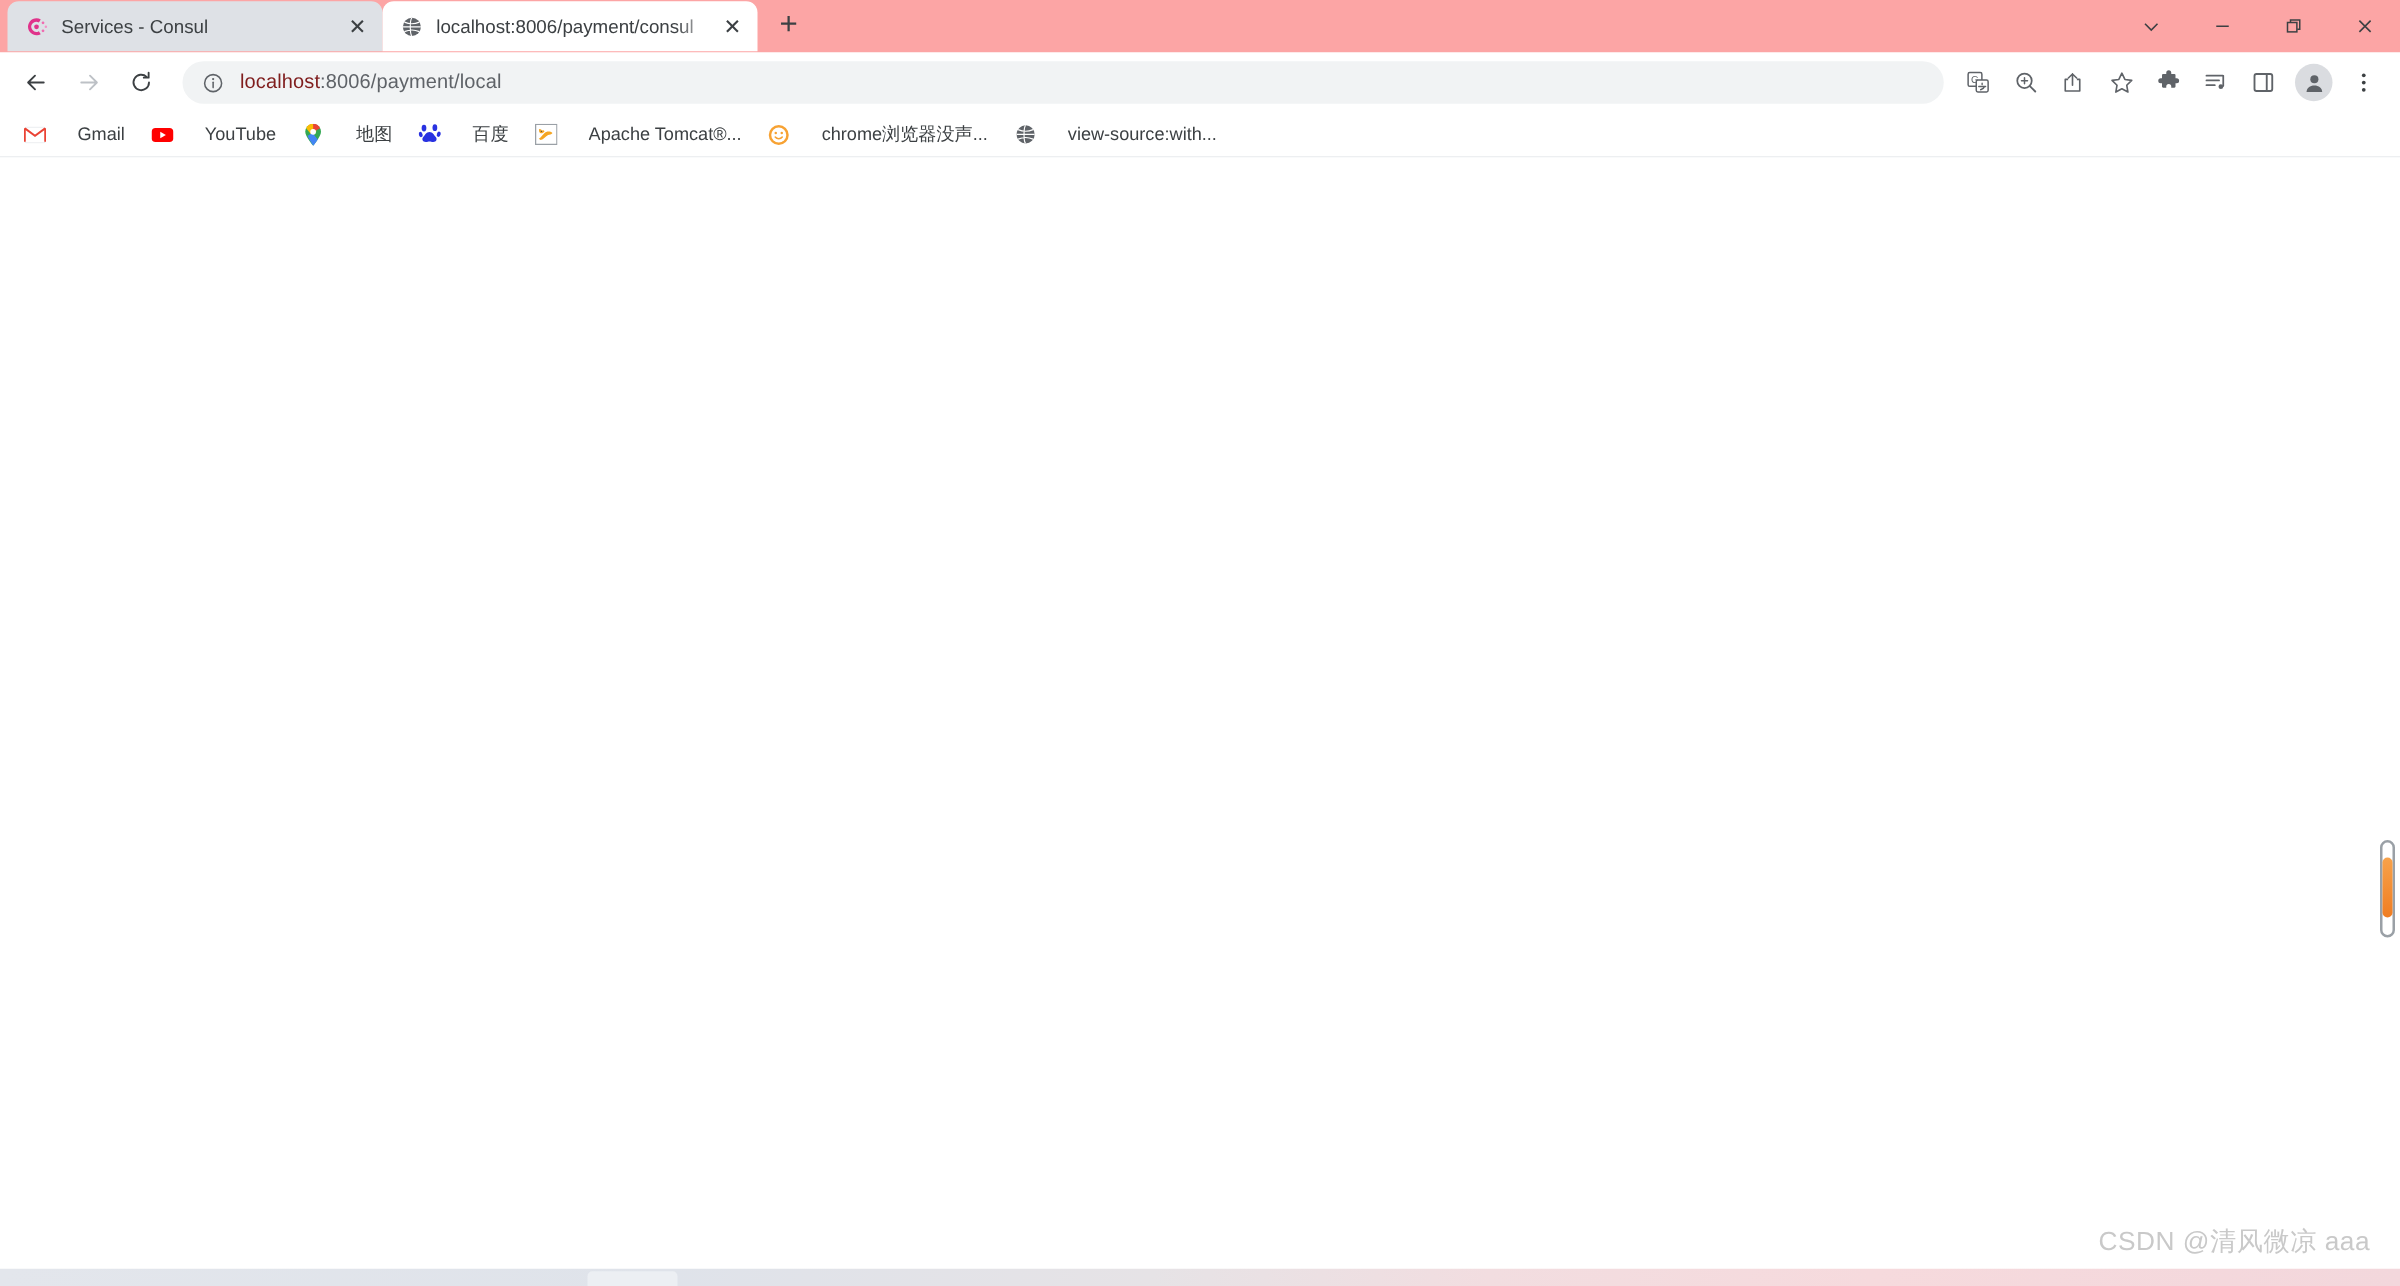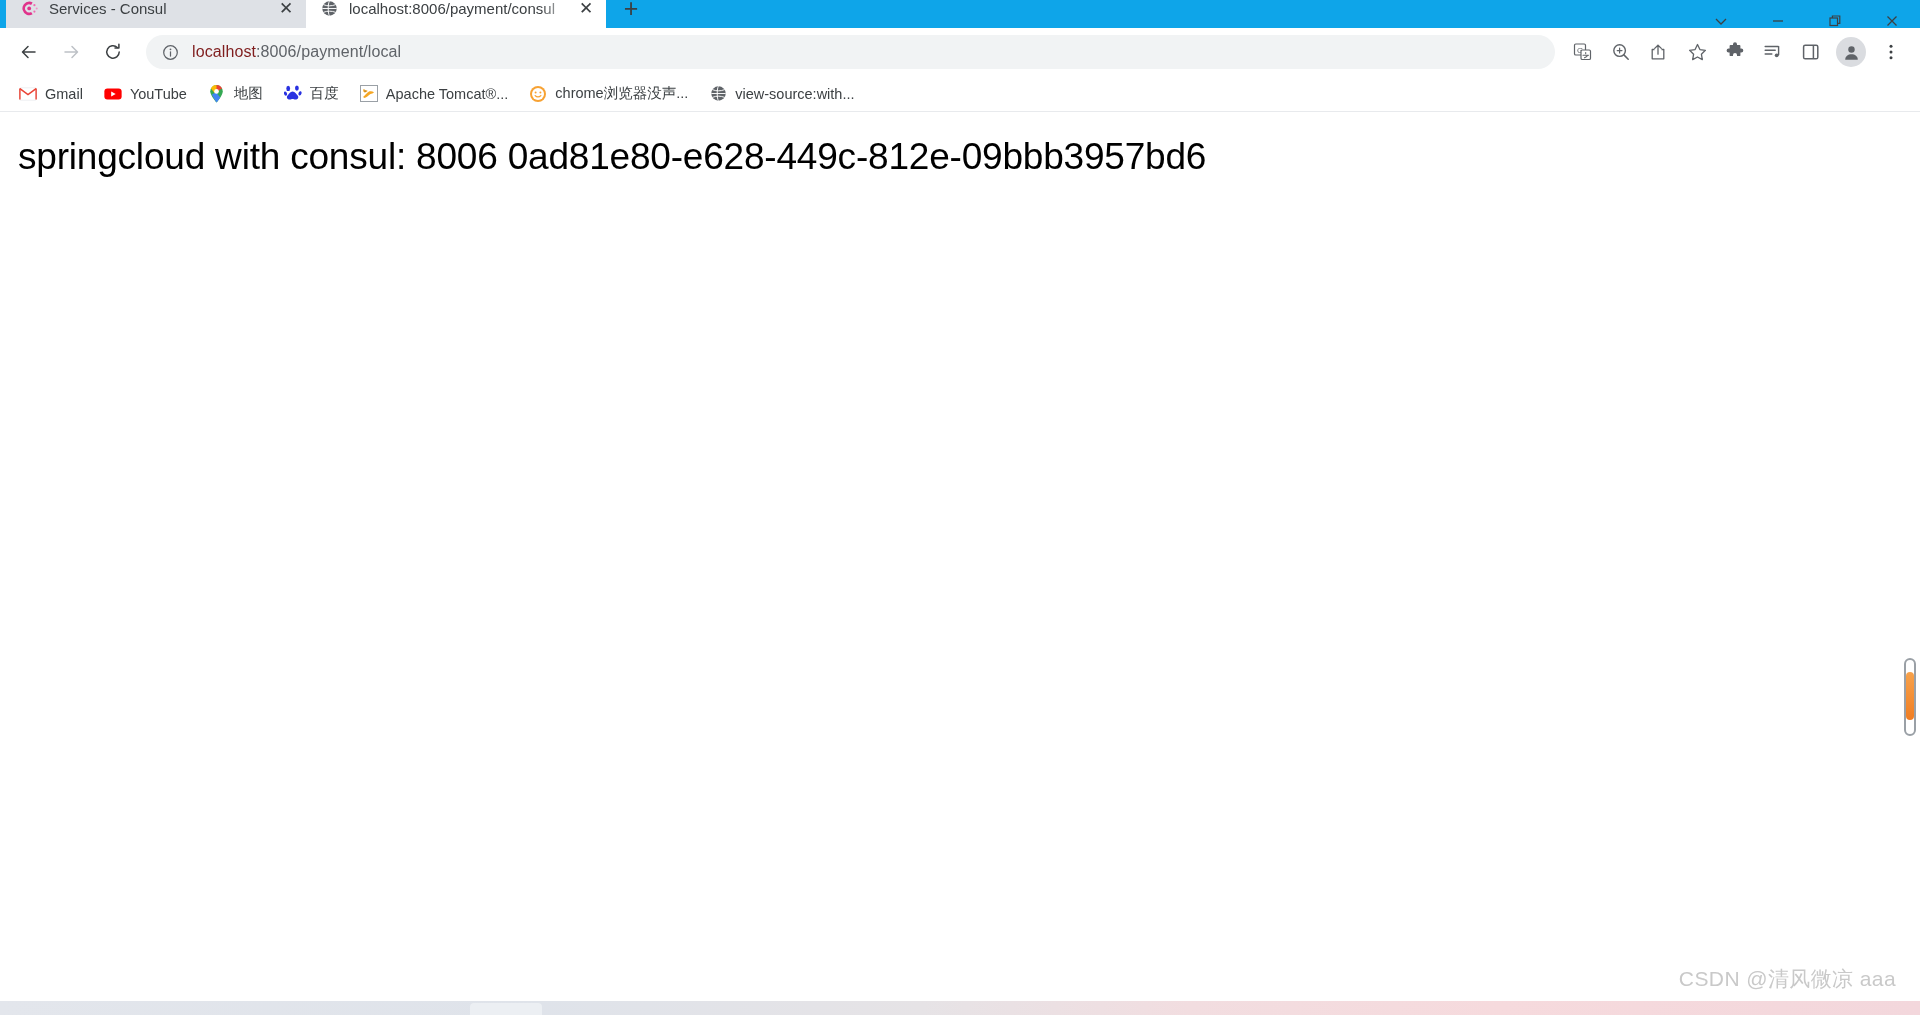--- a/index.html
+++ b/index.html
@@ -5,24 +5,24 @@
   * { box-sizing: border-box; margin: 0; padding: 0; }
   html, body {
     width: 1920px; height: 1029px;
     overflow: hidden;
     font-family: "Liberation Sans", sans-serif;
     background: #ffffff;
   }
 
   
   #tab-strip {
-    height: 28px;
-    background: #0ea5e9;
-    display: flex;
-    align-items: flex-end;
+    height: 42px;
+    background: #fca5a5;
+    display: flex;
+    align-items: center;
     position: relative;
     padding-left: 6px;
   }
   .tab {
     height: 40px;
     display: flex;
     align-items: center;
     border-radius: 9px 9px 0 0;
     position: relative;
     padding: 0 8px 0 14px;
@@ -160,20 +160,21 @@
   }
   .bm {
     display: flex;
     align-items: center;
     height: 28px;
     padding: 0 9px;
     border-radius: 4px;
     margin-right: 3px;
     cursor: pointer;
     max-width: 220px;
+    gap: 17px;
   }
   .bm-icon {
     width: 18px; height: 18px;
     flex: 0 0 18px;
     margin-right: 8px;
     display: flex; align-items: center; justify-content: center;
     font-size: 13px;
   }
   .bm-label {
     font-size: 14.5px;
@@ -485,23 +486,20 @@
         <circle cx="10" cy="10" r="8.5" fill="#5f6368"></circle>
         <path d="M10 1.5c-2 2-2 15 0 17M1.5 10h17M3 5.5c4 1.8 10 1.8 14 0M3 14.5c4-1.8 10-1.8 14 0" stroke="#ffffff" stroke-width="1.1" fill="none"></path>
       </svg>
     </span>
     <span class="bm-label">view-source:with...</span>
   </div>
 </div>
 
 <div id="page">
 
-  <div id="page-body">
-    <div id="page-heading">springcloud with consul: 8006 0ad81e80-e628-449c-812e-09bbb3957bd6</div>
-  </div>
 
   <div id="page-scrollbar">
     <div id="scroll-track-outline"></div>
     <div id="scroll-thumb"></div>
   </div>
 
   <div id="watermark">CSDN @清风微凉 aaa</div>
 
   <div id="bottom-strip">
     <div id="bottom-strip-chip"></div>

